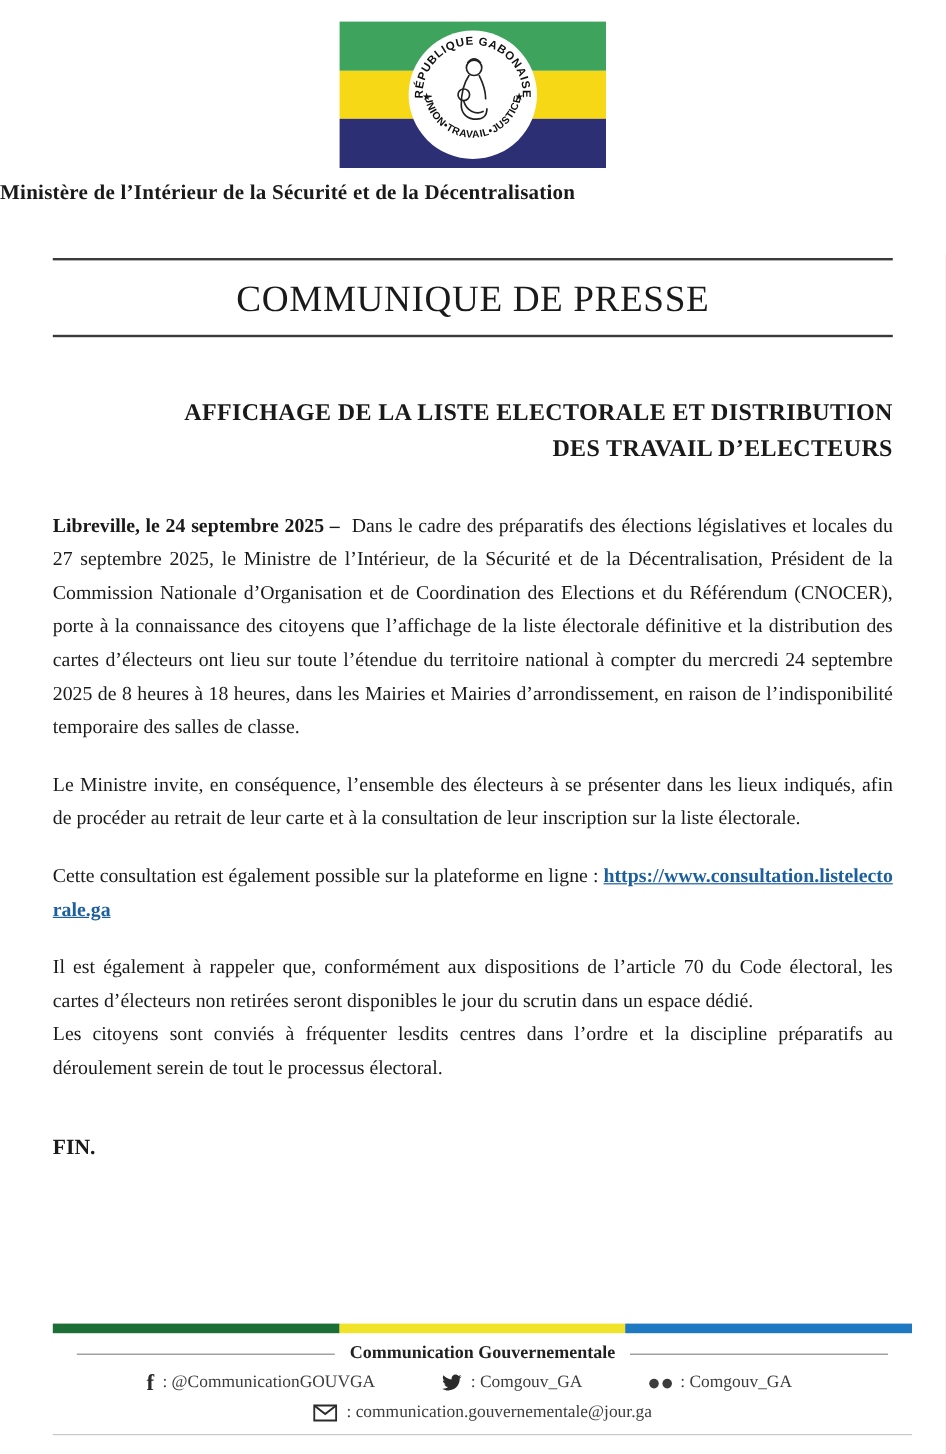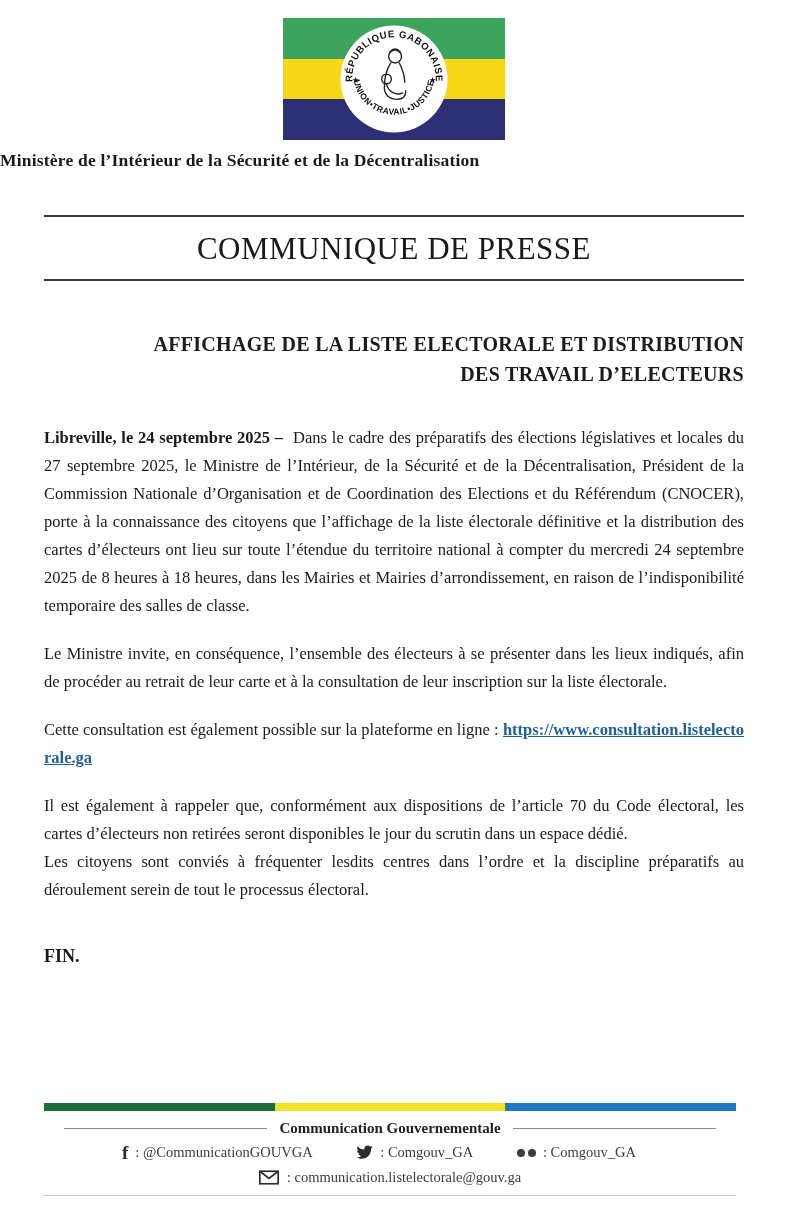--- a/index.html
+++ b/index.html
@@ -69,21 +69,21 @@
   .lead-bold { font-weight: bold; margin-right: 10px; }
   .consult-link {
     color: #1c5f9e;
     font-weight: bold;
     text-decoration: underline;
     word-break: break-all;
   }
   .fin { font-weight: bold; font-size: 18px; margin-top: 38px; text-align: left; }
 
   
-  .footer { position: absolute; left: 44px; right: 52px; top: 1103px; }
+  .footer { position: absolute; left: 44px; right: 28px; top: 1103px; }
   .tricolor { display: flex; height: 8px; }
   .tricolor .seg { flex: 1; }
   .comm-row {
     margin-top: 9px;
     display: flex; align-items: center; gap: 12px;
     padding: 0 20px;
   }
   .comm-row .hline { flex: 1; height: 1px; background: #8a8a8a; }
   .comm-title { font-weight: bold; font-size: 15px; color: #222; white-space: nowrap; }
   .social-row {
@@ -198,18 +198,18 @@
             <i></i>
           </span>
         <span>: Comgouv_GA</span>
       </div>
     </div>
     <div class="email-row">
       <svg width="20" height="15" viewBox="0 0 24 17">
         <rect x="1" y="1" width="22" height="15" fill="none" stroke="#2b2b2b" stroke-width="2"></rect>
         <path d="M1,1 L12,9.5 L23,1" fill="none" stroke="#2b2b2b" stroke-width="2"></path>
       </svg>
-      <span>: communication.listelectorale@gouv.ga</span>
+      <span>: communication.gouvernementale@jour.ga</span>
     </div>
     <div class="endline"></div>
   </div>
 
 </div>
 
 </body></html>

